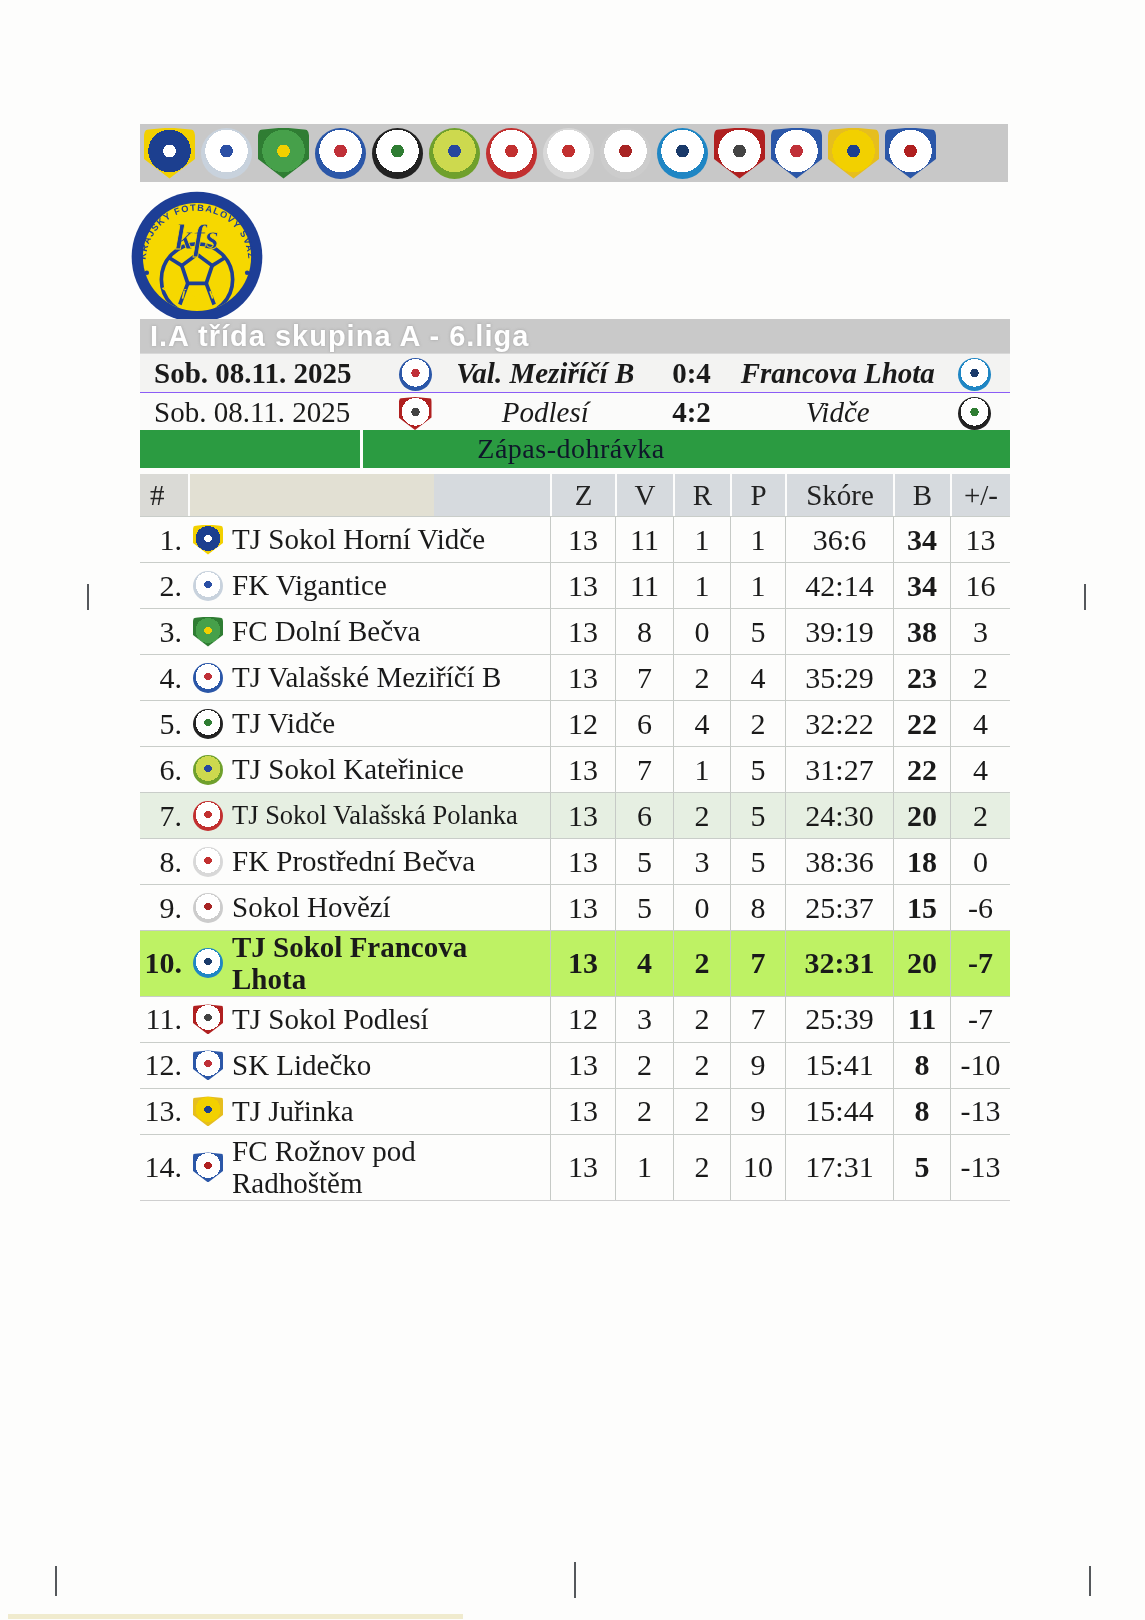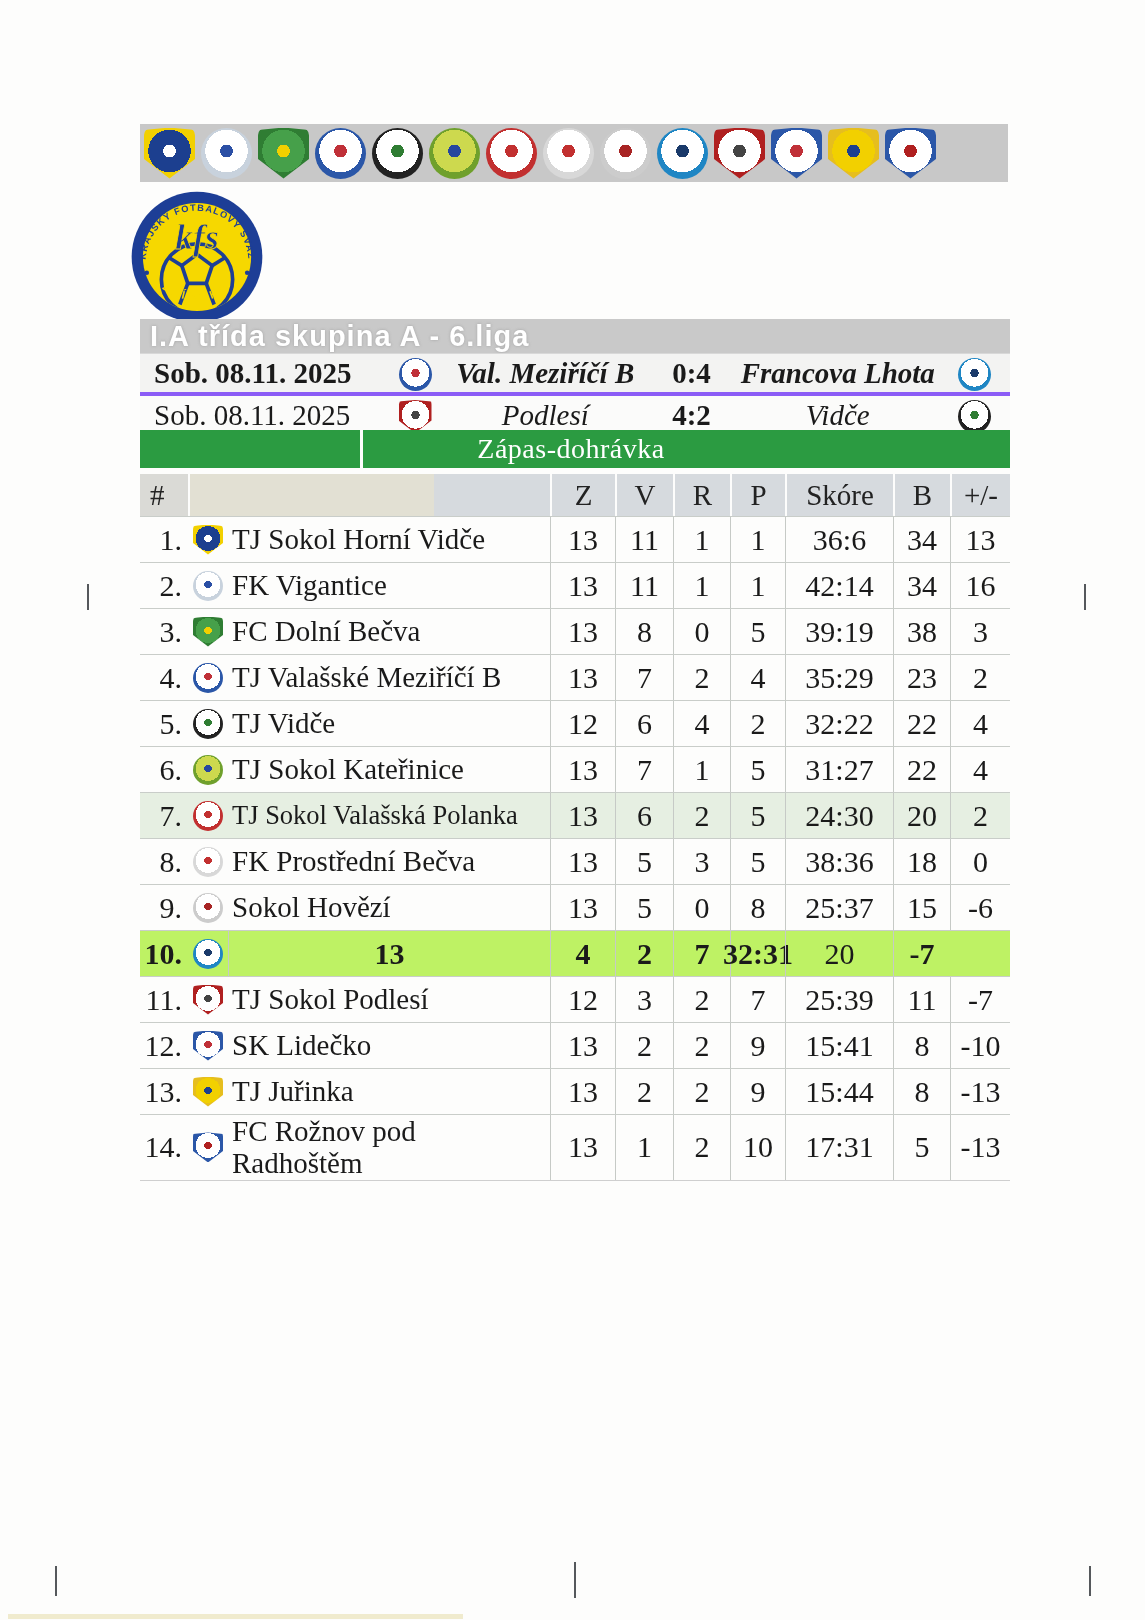--- a/index.html
+++ b/index.html
@@ -22,52 +22,52 @@
 
   
   .titlebar{position:absolute;left:140px;top:319px;width:870px;height:34px;background:#c9c9c9;
             font-family:"Liberation Sans",sans-serif;font-weight:bold;font-size:29px;line-height:34px;
             color:#ffffff;padding-left:10px;box-sizing:border-box;letter-spacing:1px;
             text-shadow:0 0 3px rgba(140,140,140,.65);white-space:nowrap;}
 
   
   .matches{position:absolute;left:140px;top:353px;width:870px;}
   .match-row{display:grid;grid-template-columns:245px 60px 1fr 92px 1fr 72px;align-items:center;
-             height:38px;font-size:29px;border-bottom:4px solid #8b5cf6;background:#fbfbfa;}
+             height:38px;font-size:29px;border-bottom:1px solid #8b5cf6;background:#fbfbfa;}
   .match-row:first-child{border-top:1px solid #d8d8d8;background:#f3f3f2;}
   .match-row.bold{font-weight:bold;}
   .match-date{padding-left:14px;white-space:nowrap;}
   .match-team{text-align:center;white-space:nowrap;font-style:italic;}
   .match-score{text-align:center;font-weight:bold;}
   .match-row .logo{width:33px;height:33px;}
   .mlogo{text-align:center;}
 
   
   .greenbar{position:absolute;left:140px;top:430px;width:870px;height:38px;background:#2b9b41;}
   .greenbar .gap{position:absolute;left:220px;top:0;width:3px;height:100%;background:#fdfdfc;}
-  .greenbar .lbl{position:absolute;left:0;right:8px;top:0;text-align:center;color:#ffffff;
+  .greenbar .lbl{position:absolute;left:0;right:8px;top:0;text-align:center;color:#0f172a;
                  font-size:28px;line-height:38px;letter-spacing:.5px;}
 
   
   .table{position:absolute;left:140px;top:474px;width:870px;font-size:30px;}
   .trow,.thead{display:grid;grid-template-columns:48px 40px 322px 65px 58px 57px 55px 108px 57px 60px;
                align-items:center;}
   .thead{height:42px;font-size:29px;color:#222;}
   .thead .hc{background:#d6dade;height:100%;display:flex;align-items:center;justify-content:center;
              box-sizing:border-box;border-left:2px solid #fdfdfc;}
   .thead .hc.first{border-left:none;background:#dadad6;justify-content:flex-start;padding-left:10px;}
   .thead .hc.hicon{background:#e2e0d3;}
   .thead .hc.hname{background:linear-gradient(90deg,#e2e0d3 0 64%,#d6dade 64% 100%);border-left:none;}
   .trow{min-height:45px;border-top:1px solid #c9cdc9;background:#fdfdfc;}
   .trow:last-child{border-bottom:1px solid #cfcfcf;}
   .trow .c{align-self:stretch;display:flex;align-items:center;justify-content:center;box-sizing:border-box;}
   .trow .c.vline{border-left:1px solid #c6cac6;}
   .trow .pos{justify-content:flex-end;padding-right:6px;}
   .trow .name{justify-content:flex-start;font-size:29px;line-height:1.12;padding-left:4px;}
-  .trow .b{font-weight:normal;}
+  .trow .b{font-weight:bold;}
   .trow.hl-green{background:#e6efe2;}
   .trow.hl-blue{background:#bef264;font-weight:bold;}
   .trow.small-name .name{font-size:26.5px;}
   .trow .name span{display:inline-block;}
   .trow.narrow-name .name span{max-width:250px;}
   .trow.narrow-name2 .name span{max-width:232px;}
 
   
   .tick{position:absolute;background:#55585c;}
   .bottom-strip{position:absolute;left:8px;top:1614px;width:455px;height:5px;background:#ece6c2;opacity:.8;}
@@ -315,20 +315,23 @@
       <span class="c vline">25:37</span>
       <span class="c vline b">15</span>
       <span class="c vline">-6</span>
     </div>
 
     <div class="trow hl-blue narrow-name">
       <span class="c pos">10.</span>
       <span class="c">
           <span class="logo circle" style="--c1: #1f86c4; --c2: #ffffff; --c3: #1a3a6a;"></span>
         </span>
+      <span class="c name">
+          <span>TJ Sokol Francova Lhota</span>
+        </span>
       <span class="c vline">13</span>
       <span class="c vline">4</span>
       <span class="c vline">2</span>
       <span class="c vline">7</span>
       <span class="c vline">32:31</span>
       <span class="c vline b">20</span>
       <span class="c vline">-7</span>
     </div>
 
     <div class="trow">

